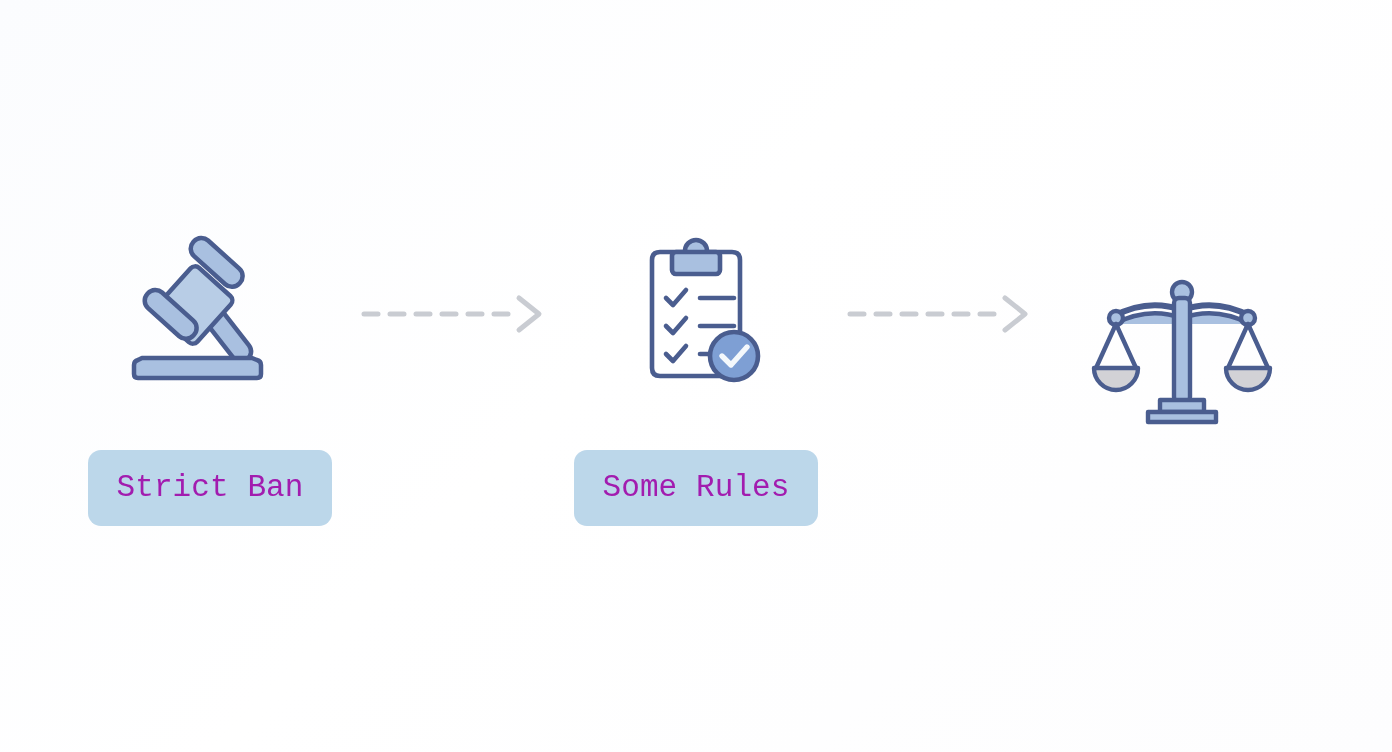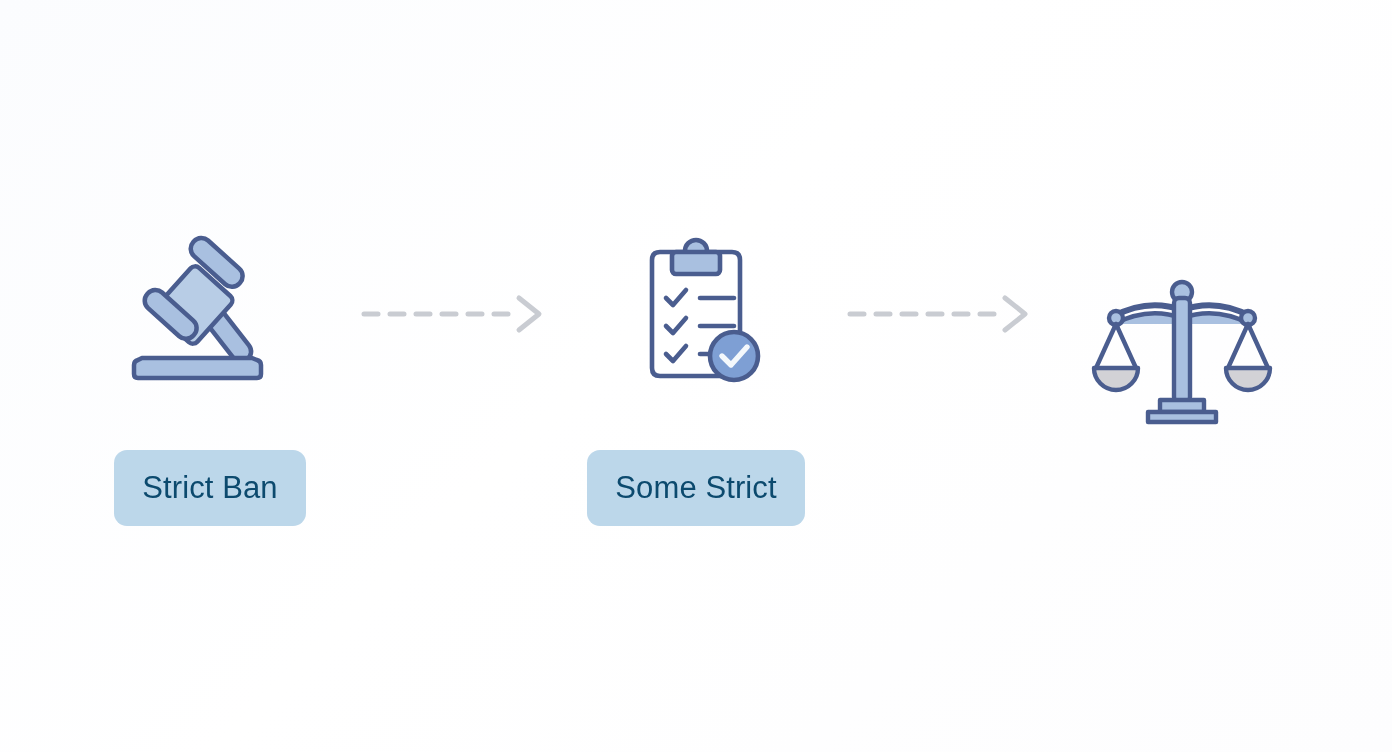--- a/index.html
+++ b/index.html
@@ -50,28 +50,29 @@
   .node-spacer {
     height: 48px;
   }
   .pill {
     box-sizing: border-box;
     min-width: 180px;
     height: 76px;
     padding: 0 28px;
     border-radius: 13px;
     background: #bcd7ea;
-    color: #0c4a6e;
+    color: #a21caf;
     font-size: 31px;
     font-weight: 400;
     letter-spacing: 0.1px;
     display: flex;
     align-items: center;
     justify-content: center;
     white-space: nowrap;
+    font-family: Liberation Mono, monospace;
   }
   .connector {
     width: 186px;
     height: 60px;
     display: flex;
     align-items: center;
     justify-content: center;
     margin-bottom: 124px;
   }
   .connector svg {
@@ -131,21 +132,21 @@
             <line x1="84" y1="120" x2="110" y2="120"></line>
           </g>
 
           <g>
             <circle cx="118" cy="122" r="24" fill="#7e9fd4" stroke="#4a5d8f" stroke-width="4.6"></circle>
             <path d="M106 122 L115 131 L131 113" stroke="#f4f8fc" stroke-width="5.4" fill="none" stroke-linecap="round" stroke-linejoin="round"></path>
           </g>
         </svg>
       </div>
       <div class="node-spacer"></div>
-      <div class="pill">Some Strict</div>
+      <div class="pill">Some Rules</div>
     </div>
 
     <div class="connector">
       <svg width="186" height="40" viewBox="0 0 186 40">
         <line x1="4" y1="20" x2="160" y2="20" stroke="#c9ccd2" stroke-width="5" stroke-linecap="round" stroke-dasharray="14 12"></line>
         <path d="M159 4 L179 20 L159 36" stroke="#c9ccd2" stroke-width="5" fill="none" stroke-linecap="round" stroke-linejoin="round"></path>
       </svg>
     </div>
 
     <div class="node">

